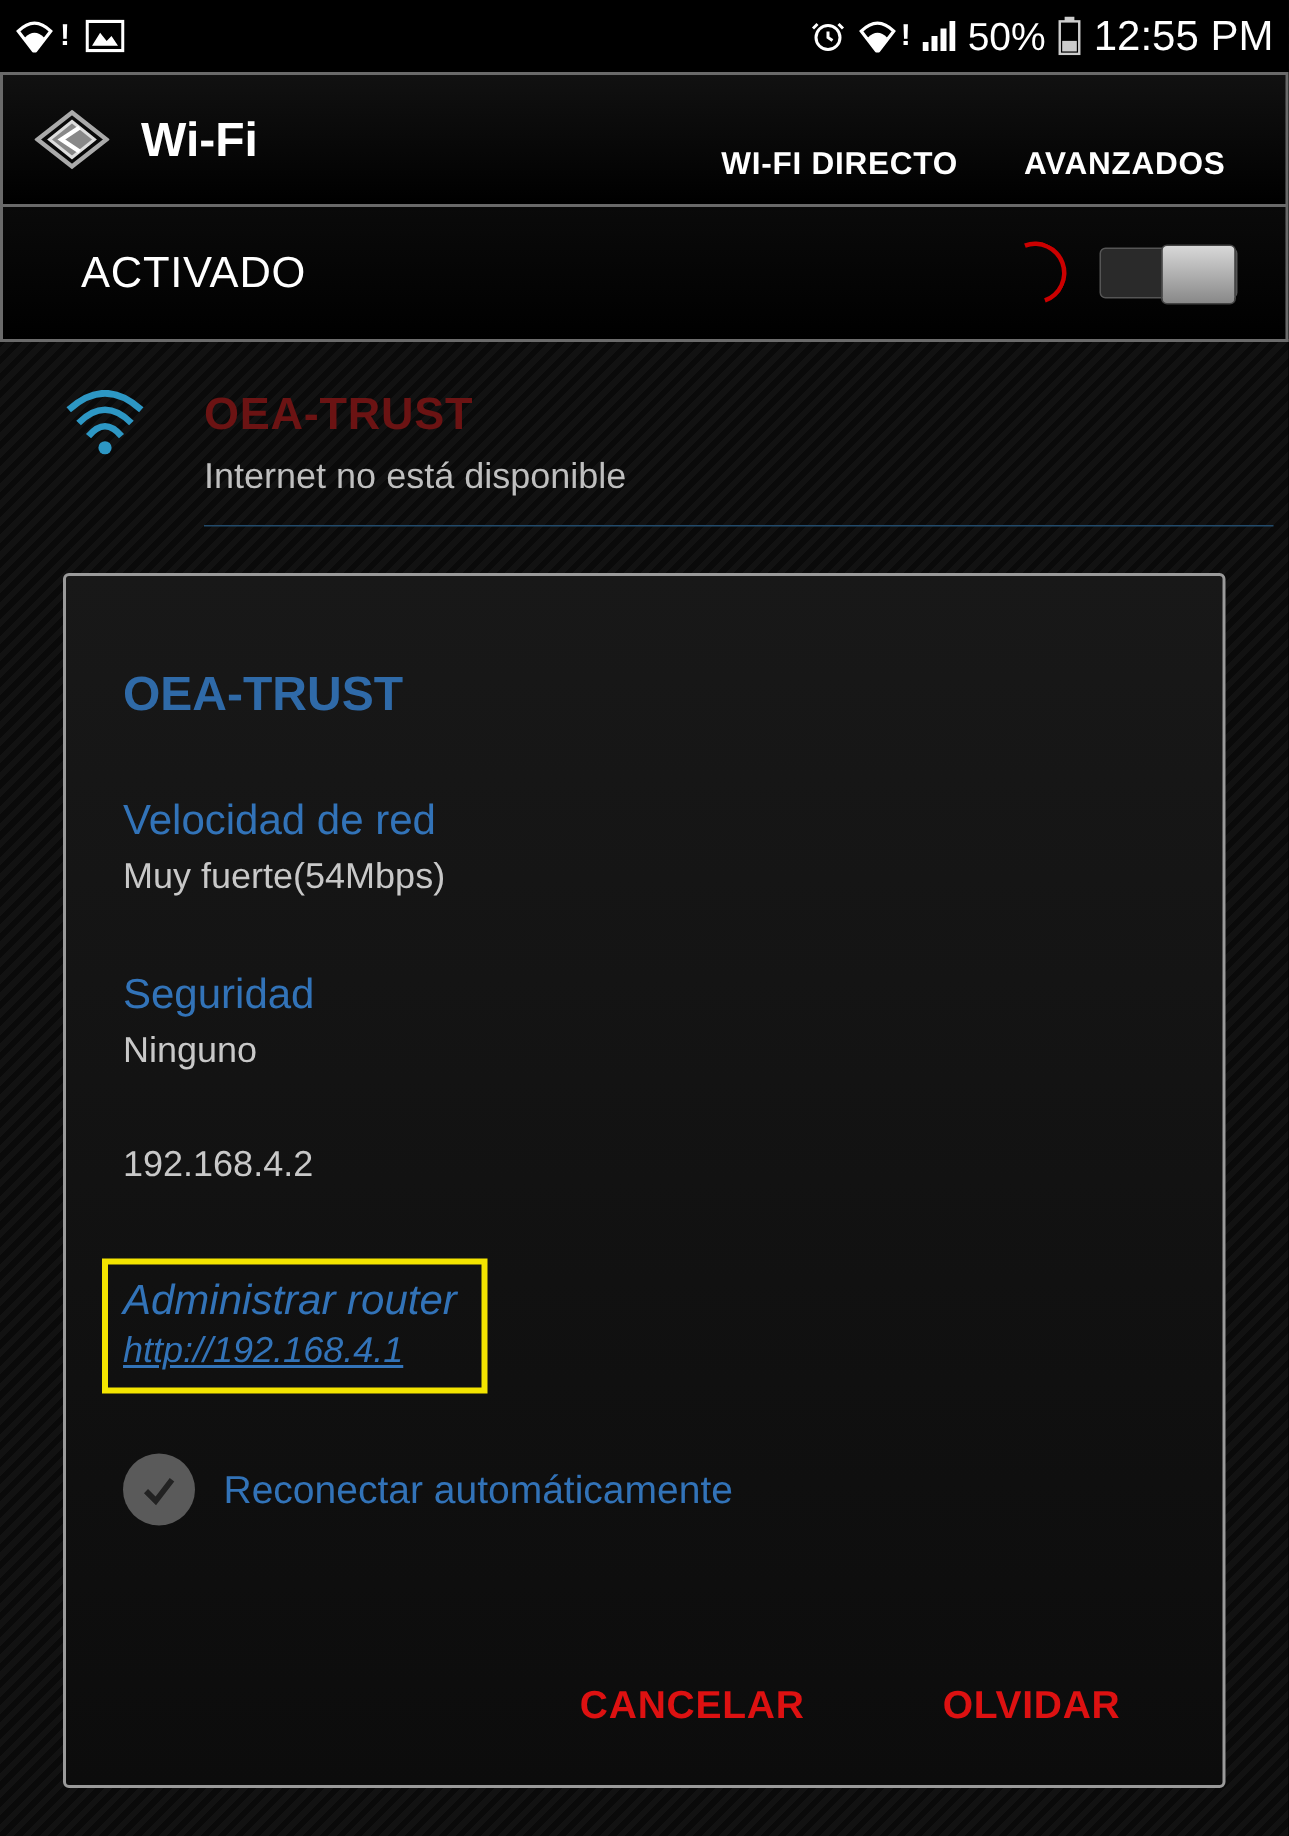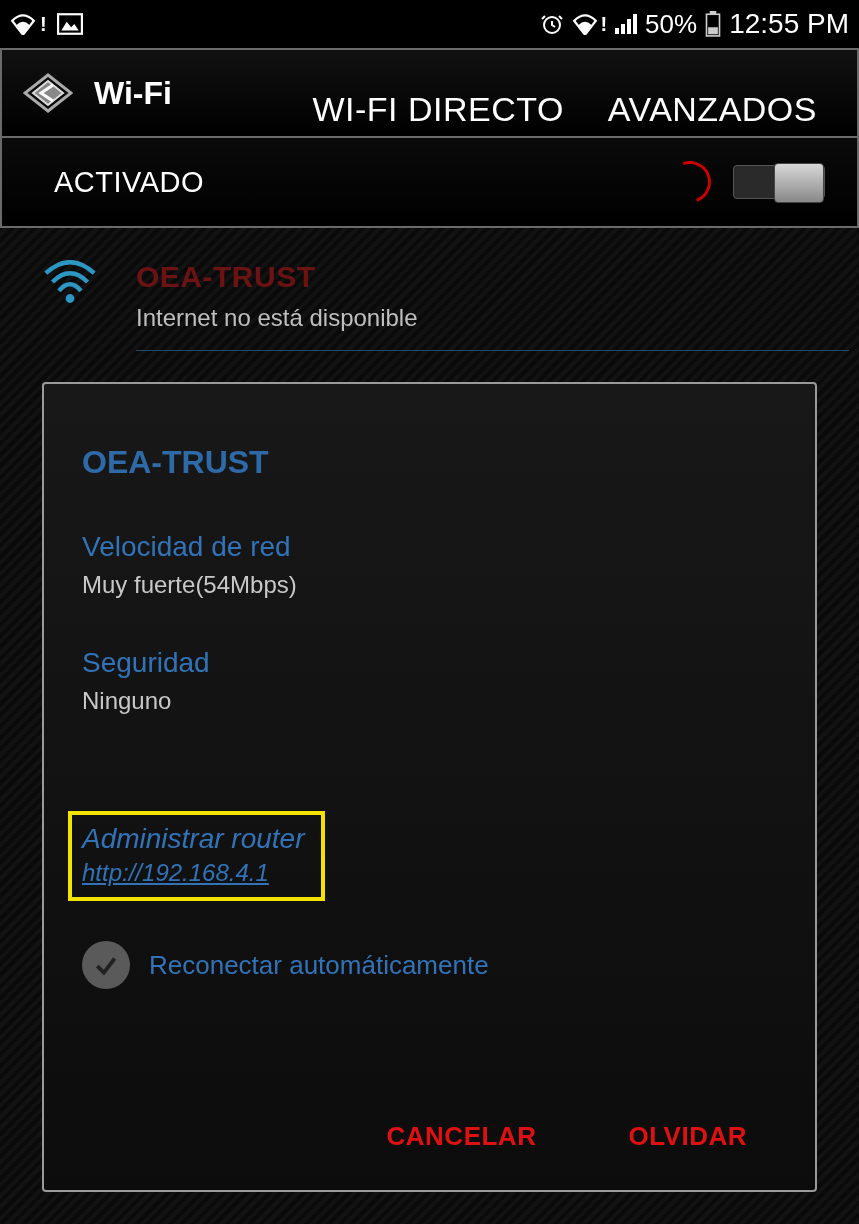--- a/index.html
+++ b/index.html
@@ -76,22 +76,22 @@
   }
   .header-title {
     color: #fff;
     font-size: 32px;
     font-weight: bold;
     margin-left: 18px;
   }
   .spacer { flex: 1; }
   .header-action {
     color: #fff;
-    font-size: 34px;
-    font-weight: normal;
+    font-size: 21px;
+    font-weight: bold;
     padding: 0 22px;
     letter-spacing: 0.5px;
     margin-top: 33px;
   }
 
   
   .toggle-row {
     display: flex;
     align-items: center;
     height: 90px;
@@ -356,20 +356,21 @@
     <div class="field-label">Velocidad de red</div>
     <div class="field-value">Muy fuerte(54Mbps)</div>
   </div>
 
   <div class="field">
     <div class="field-label">Seguridad</div>
     <div class="field-value">Ninguno</div>
   </div>
 
   <div class="field">
+    <div class="field-value">192.168.4.2</div>
   </div>
 
   <div>
     <div class="highlight-box">
       <div class="field-label">Administrar router</div>
       <a class="link-value">http://192.168.4.1</a>
     </div>
   </div>
 
   <div class="auto-row">

